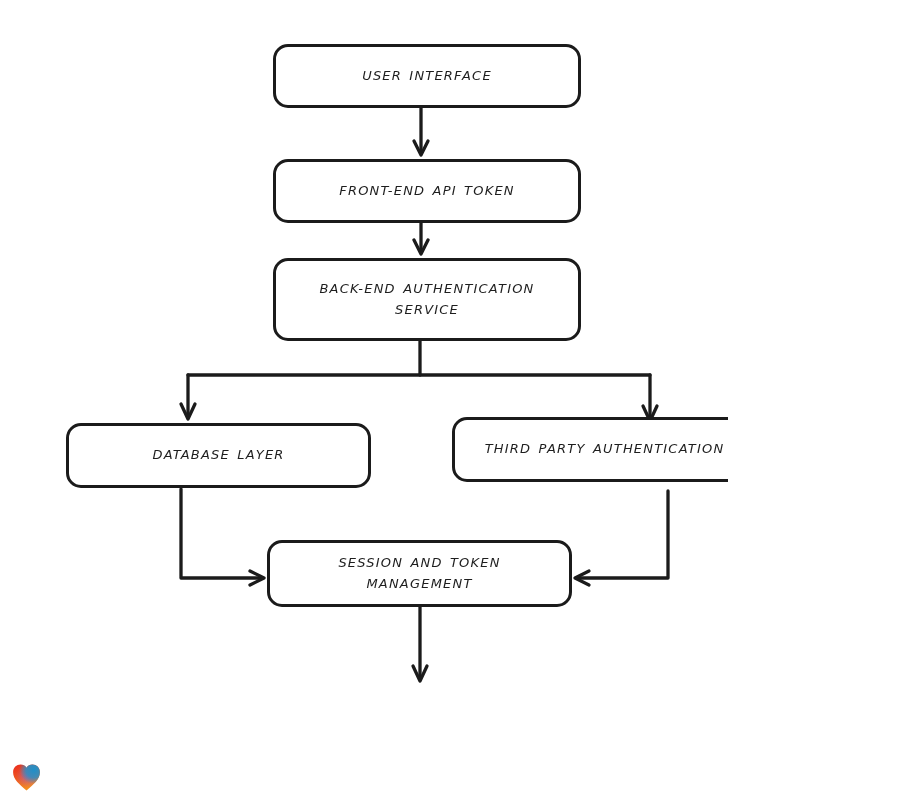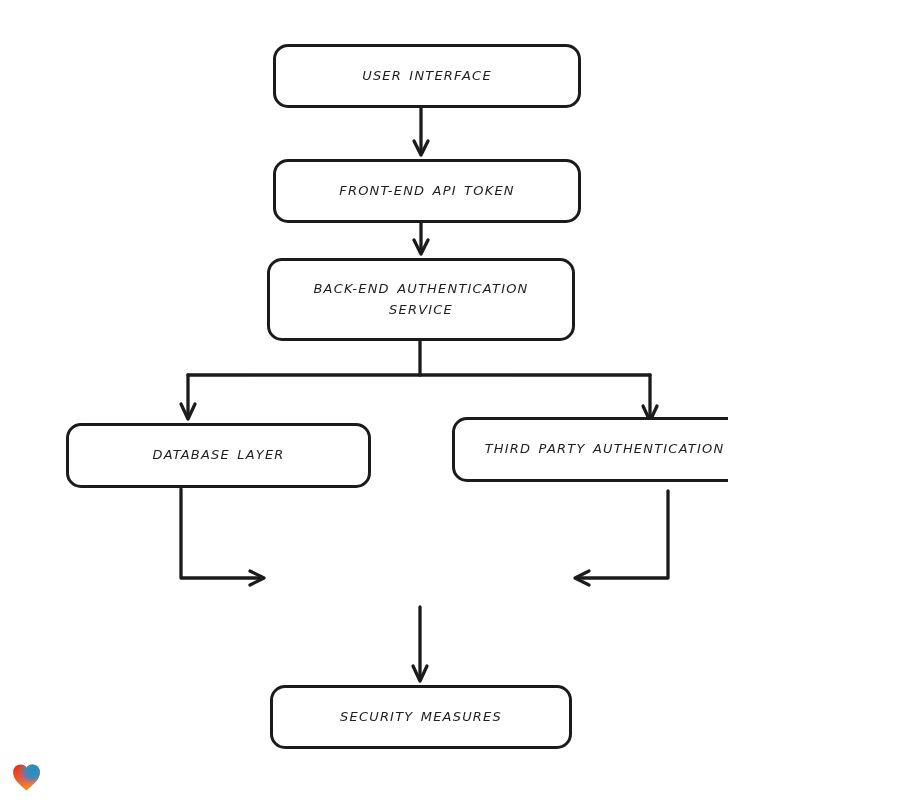--- a/index.html
+++ b/index.html
@@ -96,36 +96,36 @@
   </svg>
 
   <div class="node" style="left:273px; top:44px;  width:308px; height:64px;">
     <span class="label">USER INTERFACE</span>
   </div>
 
   <div class="node" style="left:273px; top:159px; width:308px; height:64px;">
     <span class="label">FRONT-END API TOKEN</span>
   </div>
 
-  <div class="node" style="left:267px; top:258px; width:308px; height:83px;justify-content:center;">
+  <div class="node" style="left:273px; top:258px; width:308px; height:83px;justify-content:center;">
     <span class="label">BACK-END AUTHENTICATION SERVICE</span>
   </div>
 
   <div class="node" style="left:66px;  top:423px; width:305px; height:65px;">
     <span class="label">DATABASE LAYER</span>
   </div>
 
   <div class="node" style="left:452px; top:417px; width:305px; height:65px;">
     <span class="label">THIRD PARTY AUTHENTICATION</span>
   </div>
 
+  <div class="node" style="left:267px; top:540px; width:305px; height:67px;">
+    <span class="label">SESSION AND TOKEN MANAGEMENT</span>
+  </div>
 
-  <div class="node" style="left:270px; top:685px; width:302px; height:64px;">
-    <span class="label">SECURITY MEASURES</span>
-  </div>
 
   <div class="logo">
     <svg width="33" height="33" viewBox="0 0 32 32">
       <defs>
         <linearGradient id="heartBase" x1="0" y1="0" x2="0.45" y2="1">
           <stop offset="0" stop-color="#ea2a1f"></stop>
           <stop offset="0.55" stop-color="#ef5c20"></stop>
           <stop offset="1" stop-color="#f5911e"></stop>
         </linearGradient>
         <radialGradient id="heartBlue" cx="0.78" cy="0.2" r="0.55">

